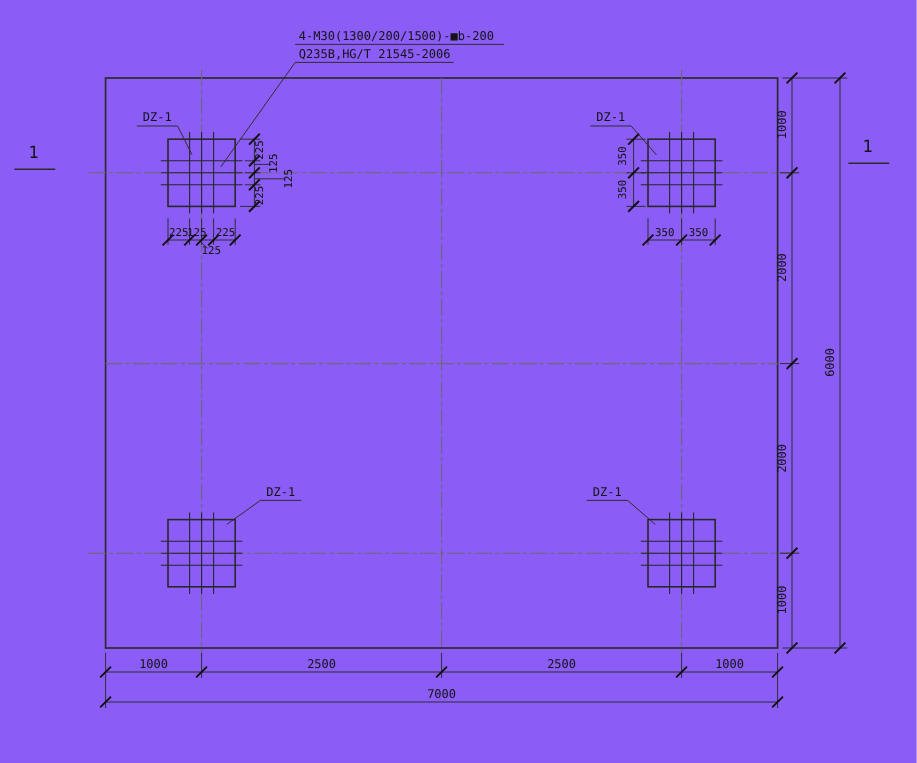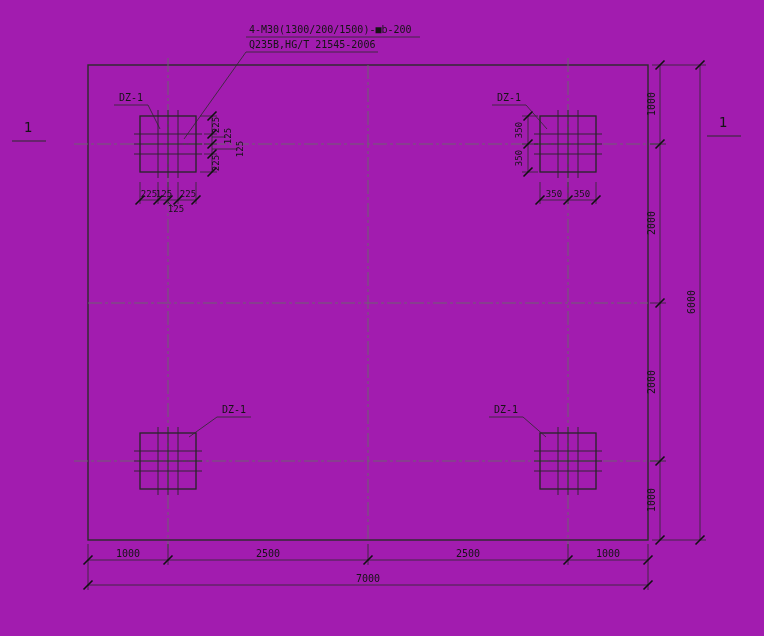--- a/index.html
+++ b/index.html
@@ -1,16 +1,16 @@
 <!DOCTYPE html>
 <html><head>
 <meta charset="utf-8">
 <style>
   html,body{margin:0;padding:0;background:#fff;}
-  .canvas{position:relative;width:764px;height:636px;background:#a21caf;overflow:hidden;}
+  .canvas{position:relative;width:764px;height:636px;background:#8b5cf6;overflow:hidden;}
   svg{position:absolute;left:0;top:0;}
   svg text{fill:#141414;font-family:"DejaVu Sans Mono","Liberation Mono",monospace;}
   .t9{font-size:9px;}
   .t10{font-size:10px;}
   .t14{font-size:14px;}
   .mid{text-anchor:middle;}
   .ln{stroke:#2b2b2b;stroke-width:1;fill:none;}
   .thick{stroke-width:1.4;}
   .thin{stroke-width:0.8;}
   .cl line{stroke:#6a6a6a;stroke-width:0.9;stroke-dasharray:14 3 3 3;fill:none;}

